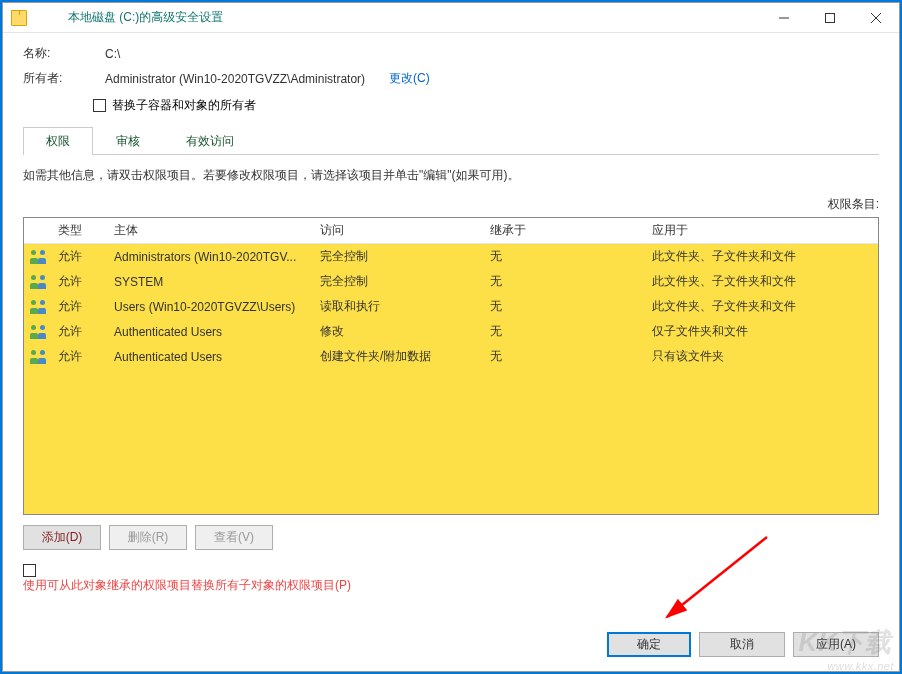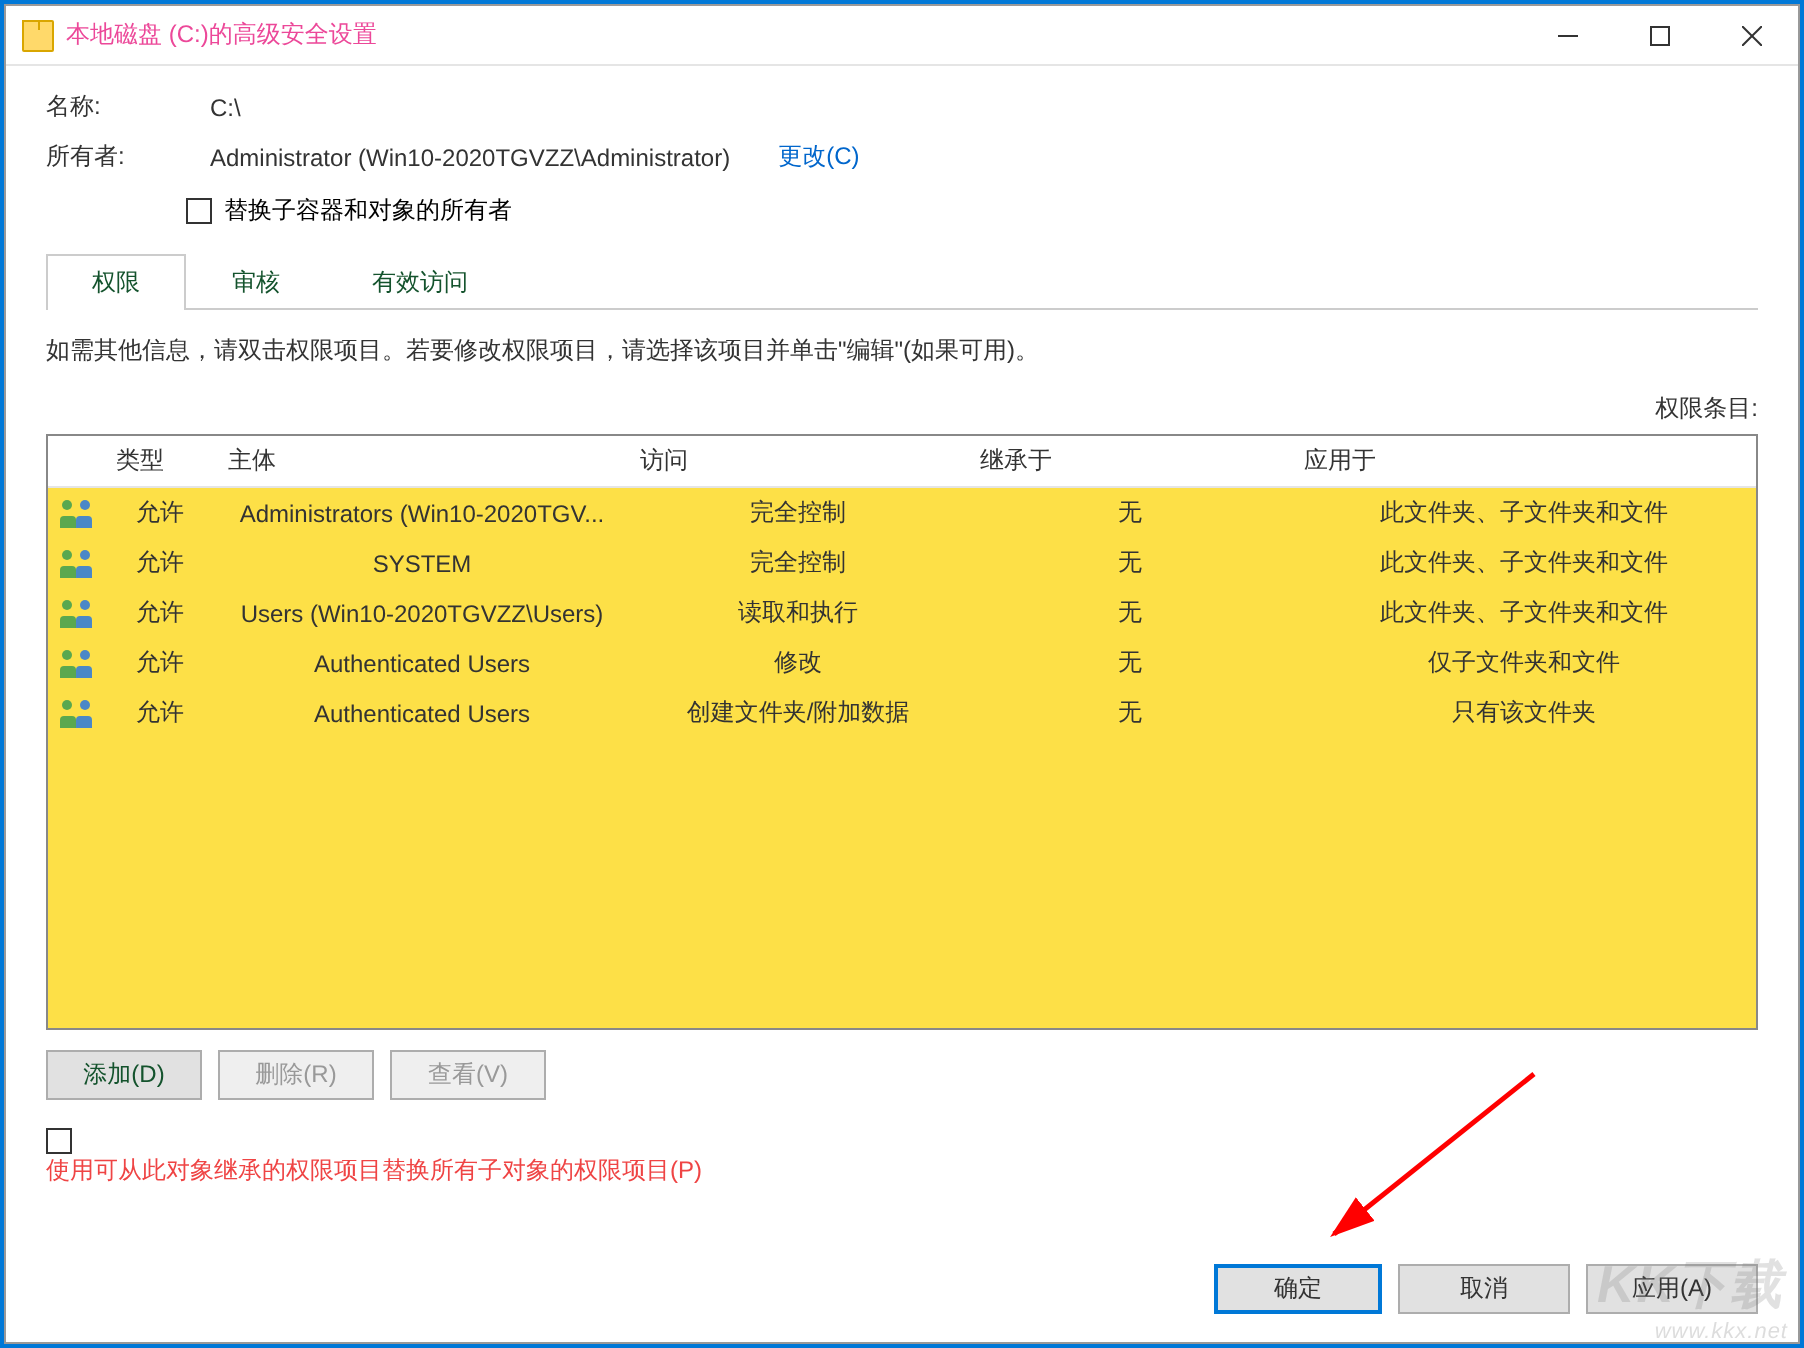--- a/index.html
+++ b/index.html
@@ -41,21 +41,21 @@
     }
     .titlebar-icon::before {
       content: "";
       position: absolute;
       top: -1px; left: -1px;
       width: 7px; height: 4px;
       background: #ffd96a;
       border: 1px solid #d9a600;
       border-bottom: none;
     }
-    .titlebar-text { flex: 1; color: #ec4899; }
+    .titlebar-text { flex: 1; color: #0f766e; margin-left: 35px; }
     .win-controls { display: flex; }
     .win-btn {
       width: 46px;
       height: 30px;
       display: flex;
       align-items: center;
       justify-content: center;
       color: #333;
     }
     .content {
@@ -122,21 +122,21 @@
       white-space: nowrap;
       overflow: hidden;
       text-overflow: ellipsis;
     }
     .col-icon { width: 28px; flex: 0 0 28px; display:flex; align-items:center; justify-content:center; }
     .col-type { width: 56px; flex: 0 0 56px; }
     .col-principal { width: 206px; flex: 0 0 206px; }
     .col-access { width: 170px; flex: 0 0 170px; }
     .col-inherit { width: 162px; flex: 0 0 162px; }
     .col-apply { flex: 1; }
-    .list-row { display: flex; align-items: center; color: #333; text-align: center; }
+    .list-row { display: flex; align-items: center; color: #333; }
     .principal-icon {
       width: 16px; height: 14px;
       position: relative;
     }
     .principal-icon::before, .principal-icon::after {
       content: "";
       position: absolute;
       bottom: 0;
       width: 8px; height: 6px;
       border-radius: 2px 2px 0 0;
@@ -152,21 +152,21 @@
     .principal-head1 { left: 1px; background: #5aa84f; }
     .principal-head2 { right: 1px; background: #4a88c7; }
     .action-buttons { display: flex; gap: 8px; margin-top: 10px; margin-bottom: 14px; }
     .btn {
       padding: 3px 0;
       width: 78px;
       text-align: center;
       border: 1px solid #adadad;
       background: #e1e1e1;
       cursor: pointer;
-      color: #14532d;
+      color: #7f1d1d;
     }
     .btn.disabled { color: #999; background: #efefef; cursor: default; }
     .bottom-checkbox { display: flex; margin-bottom: 10px; color: #ef4444; flex-direction: column; }
     .dialog-buttons {
       display: flex;
       justify-content: flex-end;
       gap: 8px;
       padding-top: 4px;
     }
     .dlg-btn {

